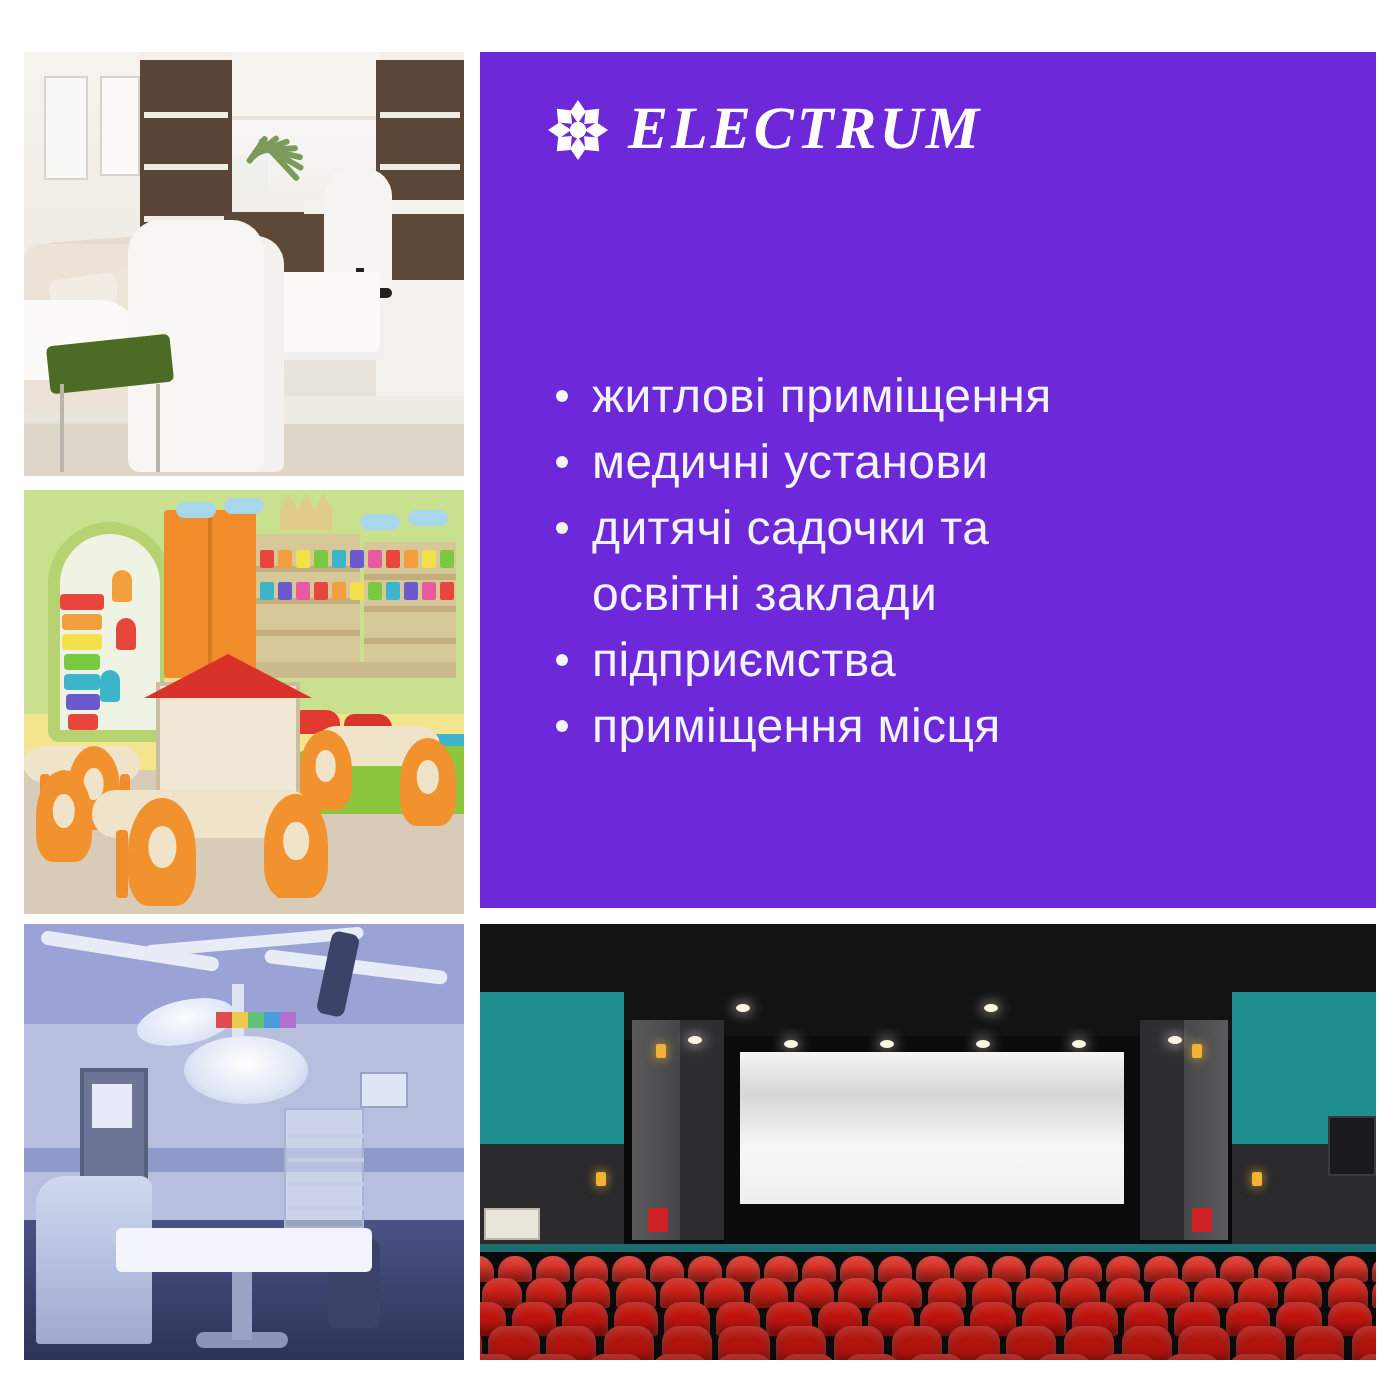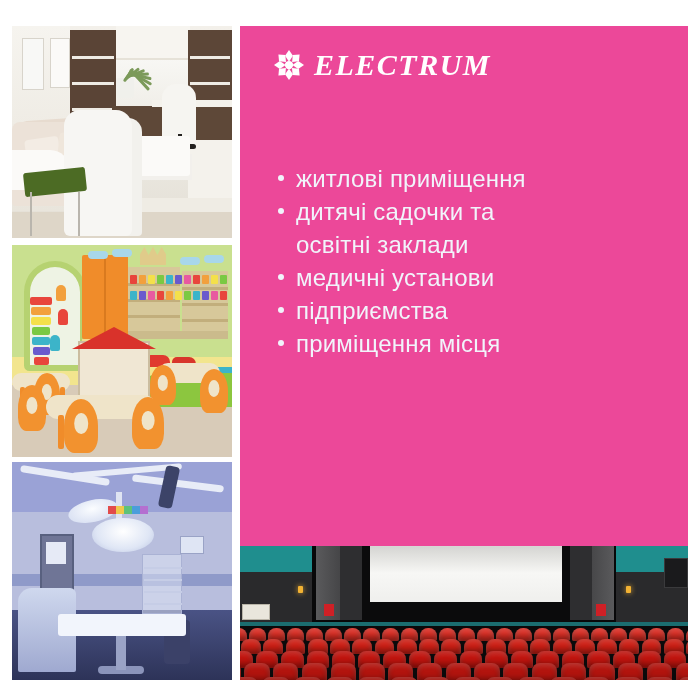--- a/index.html
+++ b/index.html
@@ -133,39 +133,39 @@
   .cn-amber { width:5px; height:7px; background:#f2b233; border-radius:1px; box-shadow:0 0 5px 1px rgba(242,178,51,.5); }
   .cn-vent { left:2px; top:142px; width:28px; height:16px; background:#e9e6dc; border:1px solid #b9b5a8; }
   .cn-spk { left:424px; top:96px; width:24px; height:30px; background:#1a1a1c; border:1px solid #3a3a3c; }
   .cn-frontrow { left:0; top:160px; width:448px; height:14px; background:#1b6d70; }
   .cn-seats { left:0; top:164px; width:448px; height:56px; background:#0a0a0b; }
   .cn-seat { position:absolute; background:#c5251f; border-radius:8px 8px 2px 2px;
              box-shadow: inset 0 3px 5px rgba(255,255,255,.16), inset 0 -4px 6px rgba(0,0,0,.45); }
 
   
   #panel {
-    position:absolute; left:240px; top:26px; width:448px; height:520px;
-    background:#ec4899;
+    position:absolute; left:240px; top:26px; width:448px; height:428px;
+    background:#6d28d9;
     text-decoration:underline;
   }
   .brand {
     position:absolute; left:34px; top:24px; display:flex; align-items:center; gap:10px;
   }
   .brand-mark { width:30px; height:30px; display:block; }
   .brand-name {
     color:#ffffff; font-family:"Liberation Serif", serif; font-style:italic;
     font-weight:700; font-size:30px; letter-spacing:1.5px; line-height:1;
     white-space:nowrap;
   }
   .headline {
     position:absolute; left:34px; top:84px; width:400px;
     color:#ffffff; font-weight:700; font-size:29px; letter-spacing:.6px;
     white-space:nowrap;
   }
-  .bullets { position:absolute; left:30px; top:136px; width:410px; list-style:none; }
+  .bullets { position:absolute; left:30px; top:156px; width:410px; list-style:none; }
   .bullets li {
     position:relative; color:#f1f4fb; font-size:24px; line-height:33px;
     padding-left:26px; letter-spacing:.2px; font-weight:400;
   }
   .bullets li .dot {
     position:absolute; left:8px; top:13px; width:6px; height:6px;
     background:#f1f4fb; border-radius:50%;
   }
   .bullets li .l2 { display:block; padding-left:0; }
 </style>
@@ -502,26 +502,26 @@
     </div>
 
 
     <ul class="bullets">
       <li>
         <span class="dot"></span>
         <span>житлові приміщення</span>
       </li>
       <li>
         <span class="dot"></span>
-        <span>дитячі садочки та</span>
-        <span class="l2">освітні заклади</span>
+        <span>медичні установи</span>
       </li>
       <li>
         <span class="dot"></span>
-        <span>медичні установи</span>
+        <span>дитячі садочки та</span>
+        <span class="l2">освітні заклади</span>
       </li>
       <li>
         <span class="dot"></span>
         <span>підприємства</span>
       </li>
       <li>
         <span class="dot"></span>
         <span>приміщення місця</span>
       </li>
     </ul>

